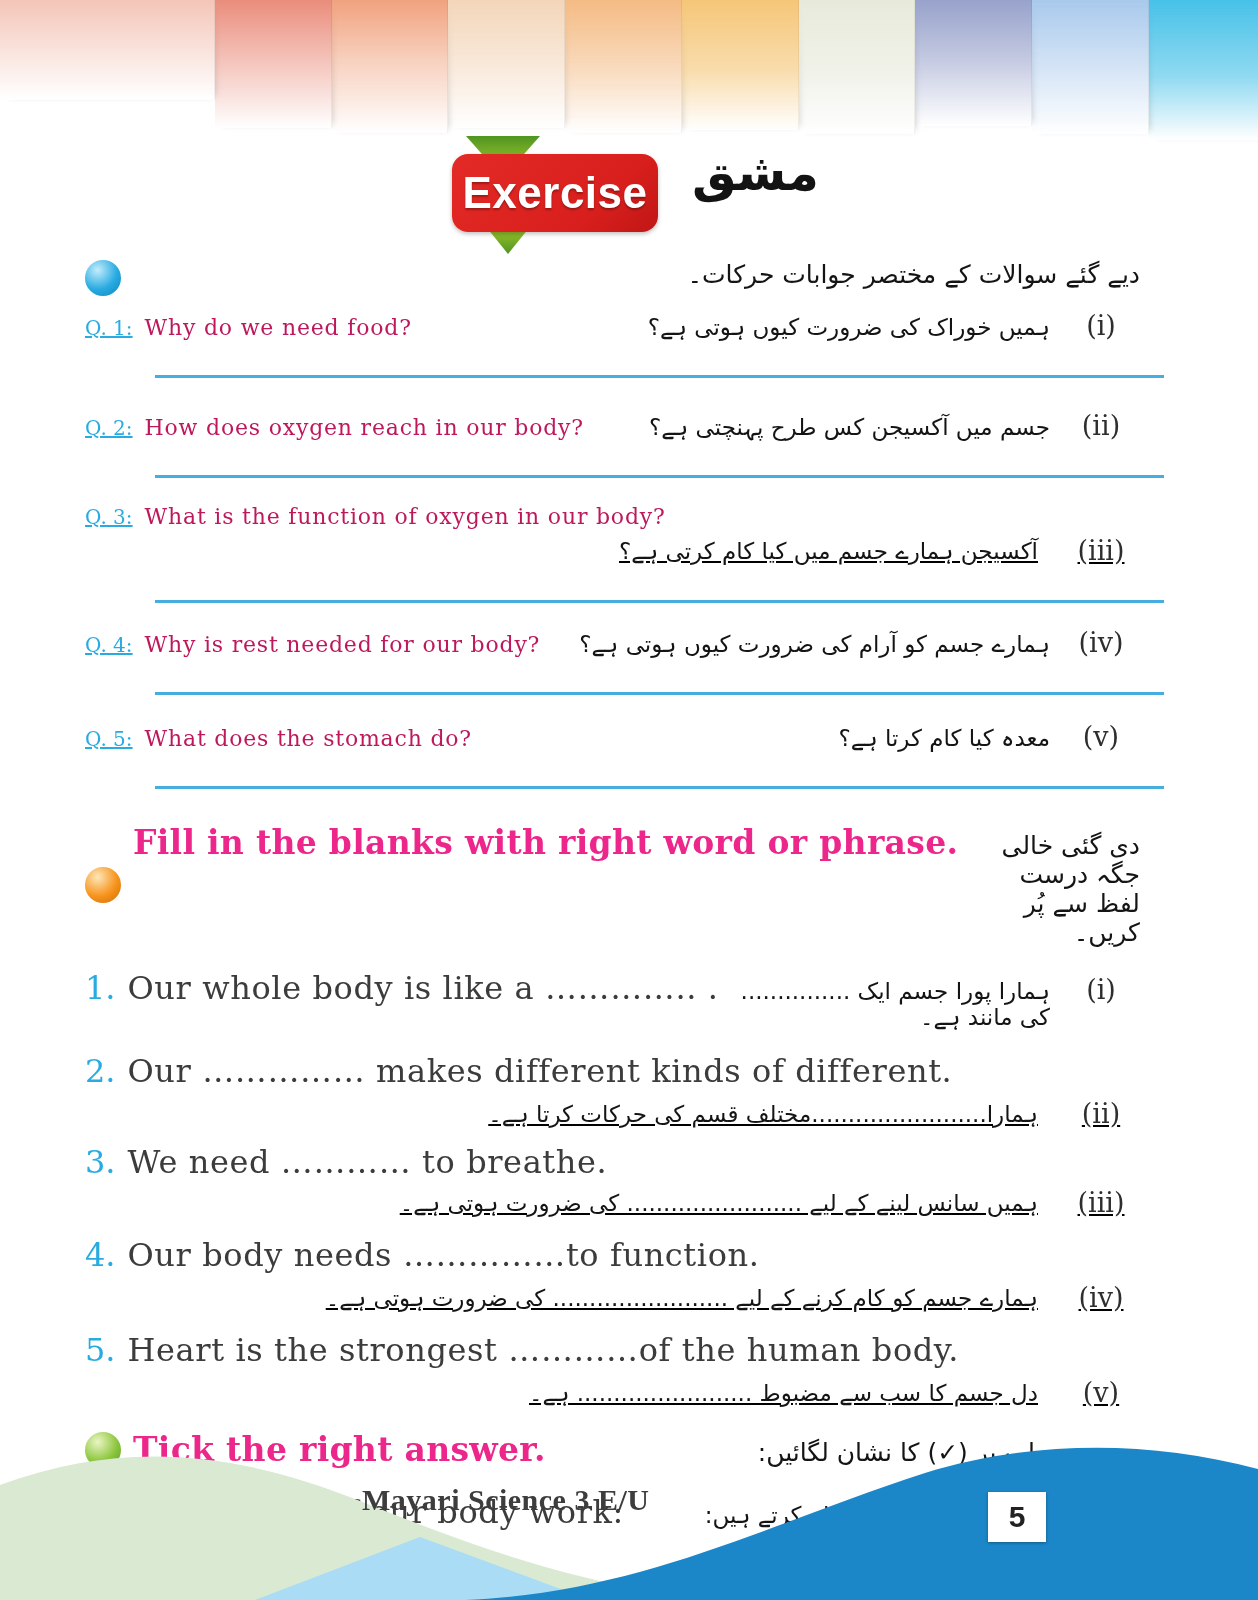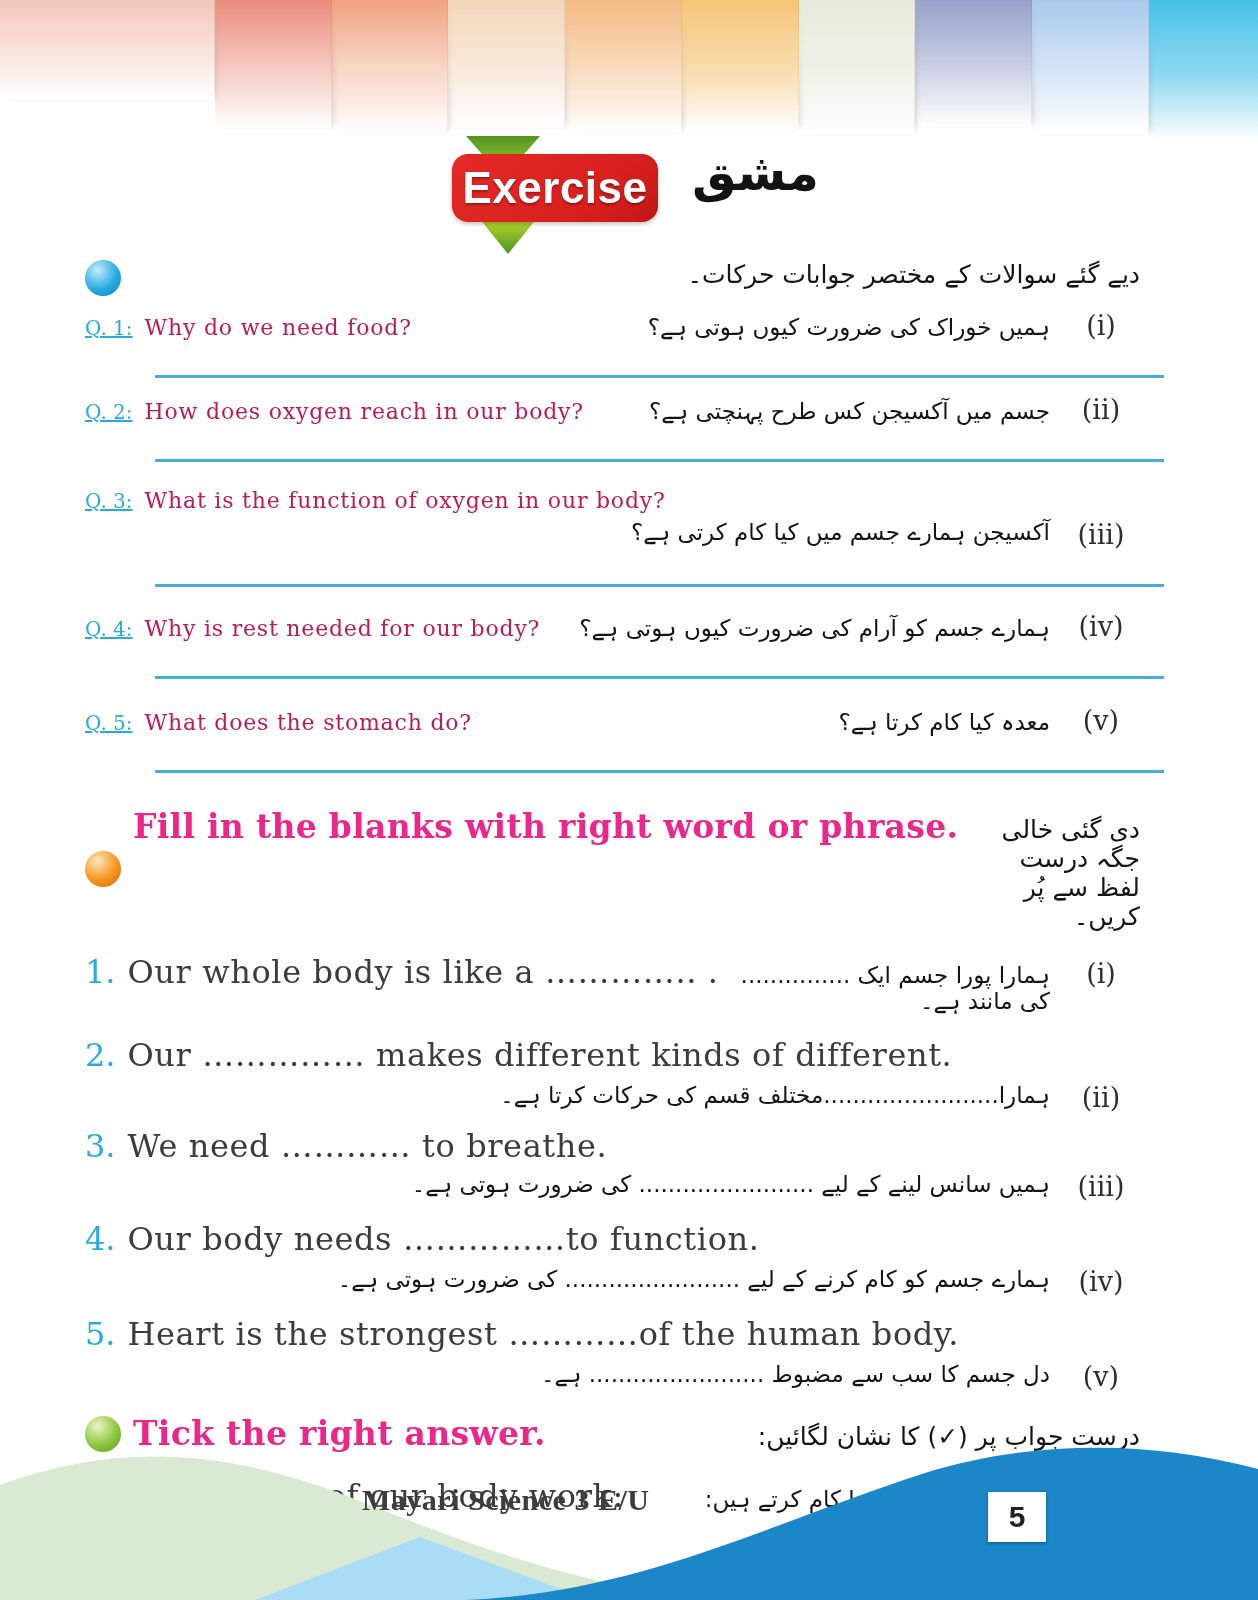--- a/index.html
+++ b/index.html
@@ -24,21 +24,21 @@
   .b8{flex:0 0 9.2%;height:126px;background:linear-gradient(to bottom,#98a2cb 0%,rgba(152,162,203,.55) 50%,rgba(152,162,203,0) 100%);}
   .b9{flex:0 0 9.2%;height:134px;background:linear-gradient(to bottom,#a9c9ec 0%,rgba(169,201,236,.5) 50%,rgba(169,201,236,0) 100%);}
   .b10{flex:0 0 9.4%;height:140px;background:linear-gradient(to bottom,#47c1e8 0%,rgba(71,193,232,.6) 55%,rgba(71,193,232,0) 100%);}
 
   
   .banner-area{position:relative;height:108px;}
   .arrow-top{position:absolute;left:466px;top:-4px;z-index:1;}
   .arrow-bottom{position:absolute;left:479px;top:78px;z-index:1;}
   .banner-red{
     position:absolute;left:452px;top:14px;z-index:2;
-    width:206px;height:68px;border-radius:16px;
+    width:206px;height:78px;border-radius:16px;
     background:linear-gradient(135deg,#e32a26 0%,#d81f1d 70%,#c01715 100%);
     display:flex;align-items:center;justify-content:center;
     box-shadow:0 2px 4px rgba(0,0,0,.25);
   }
   .banner-red span{
     color:#fff;font-family:"Liberation Sans",sans-serif;font-weight:bold;
     font-size:44px;letter-spacing:.5px;text-shadow:0 2px 2px rgba(0,0,0,.3);
   }
   .banner-urdu{
     position:absolute;left:692px;top:4px;z-index:2;
@@ -53,29 +53,29 @@
   .bullet{width:36px;height:36px;border-radius:50%;flex:0 0 36px;align-self:center;}
   .bullet-blue{background:radial-gradient(circle at 35% 28%,#c4ecfb 0%,#29abe2 55%,#0c84bd 100%);}
   .bullet-orange{background:radial-gradient(circle at 35% 28%,#fde7b9 0%,#f7941d 55%,#d06c00 100%);}
   .bullet-green{background:radial-gradient(circle at 35% 28%,#eaf6c4 0%,#8dc63f 55%,#579c1e 100%);}
   .head-ur{margin-left:auto;font-family:"DejaVu Sans",sans-serif;font-size:25px;color:#141414;direction:rtl;}
 
   .q-label{color:#29abe2;font-size:20px;white-space:nowrap;text-decoration:underline;}
   .q-en{color:#be185d;font-size:22px;letter-spacing:.8px;white-space:nowrap;}
   .q-ur{margin-left:auto;font-family:"DejaVu Sans",sans-serif;font-size:23px;color:#141414;direction:rtl;}
   .rom{flex:0 0 78px;text-align:center;font-size:27px;color:#2e2e2e;}
-  .ur-line{display:flex;align-items:flex-start;justify-content:flex-end;gap:12px;}
+  .ur-line{display:flex;align-items:center;justify-content:flex-end;gap:24px;text-decoration:underline;}
   .answer-line{border-top:3px solid #45aede;margin:34px -24px 2px 70px;height:0;}
 
   .fill-label{color:#29abe2;font-size:32px;}
   .fill-en{color:#3c3c3c;font-size:32px;letter-spacing:.6px;white-space:nowrap;}
 
   
   .mt12{margin-top:12px}.mt14{margin-top:14px}.mt18{margin-top:18px}
-  .mt20{margin-top:16px}.mt22{margin-top:22px}.mt24{margin-top:24px}
+  .mt20{margin-top:32px}.mt22{margin-top:22px}.mt24{margin-top:24px}
   .mt26{margin-top:26px}.mt34{margin-top:34px}
   .mt6{margin-top:6px}.mt8{margin-top:8px}
 
   
   .waves{position:absolute;left:0;bottom:0;width:1258px;height:175px;z-index:1;}
   .book-title{
     position:absolute;left:362px;top:1483px;z-index:3;
     font-family:Liberation Serif, serif;font-weight:bold;
     font-size:30px;color:#3d3d3d;letter-spacing:.5px;
   }

